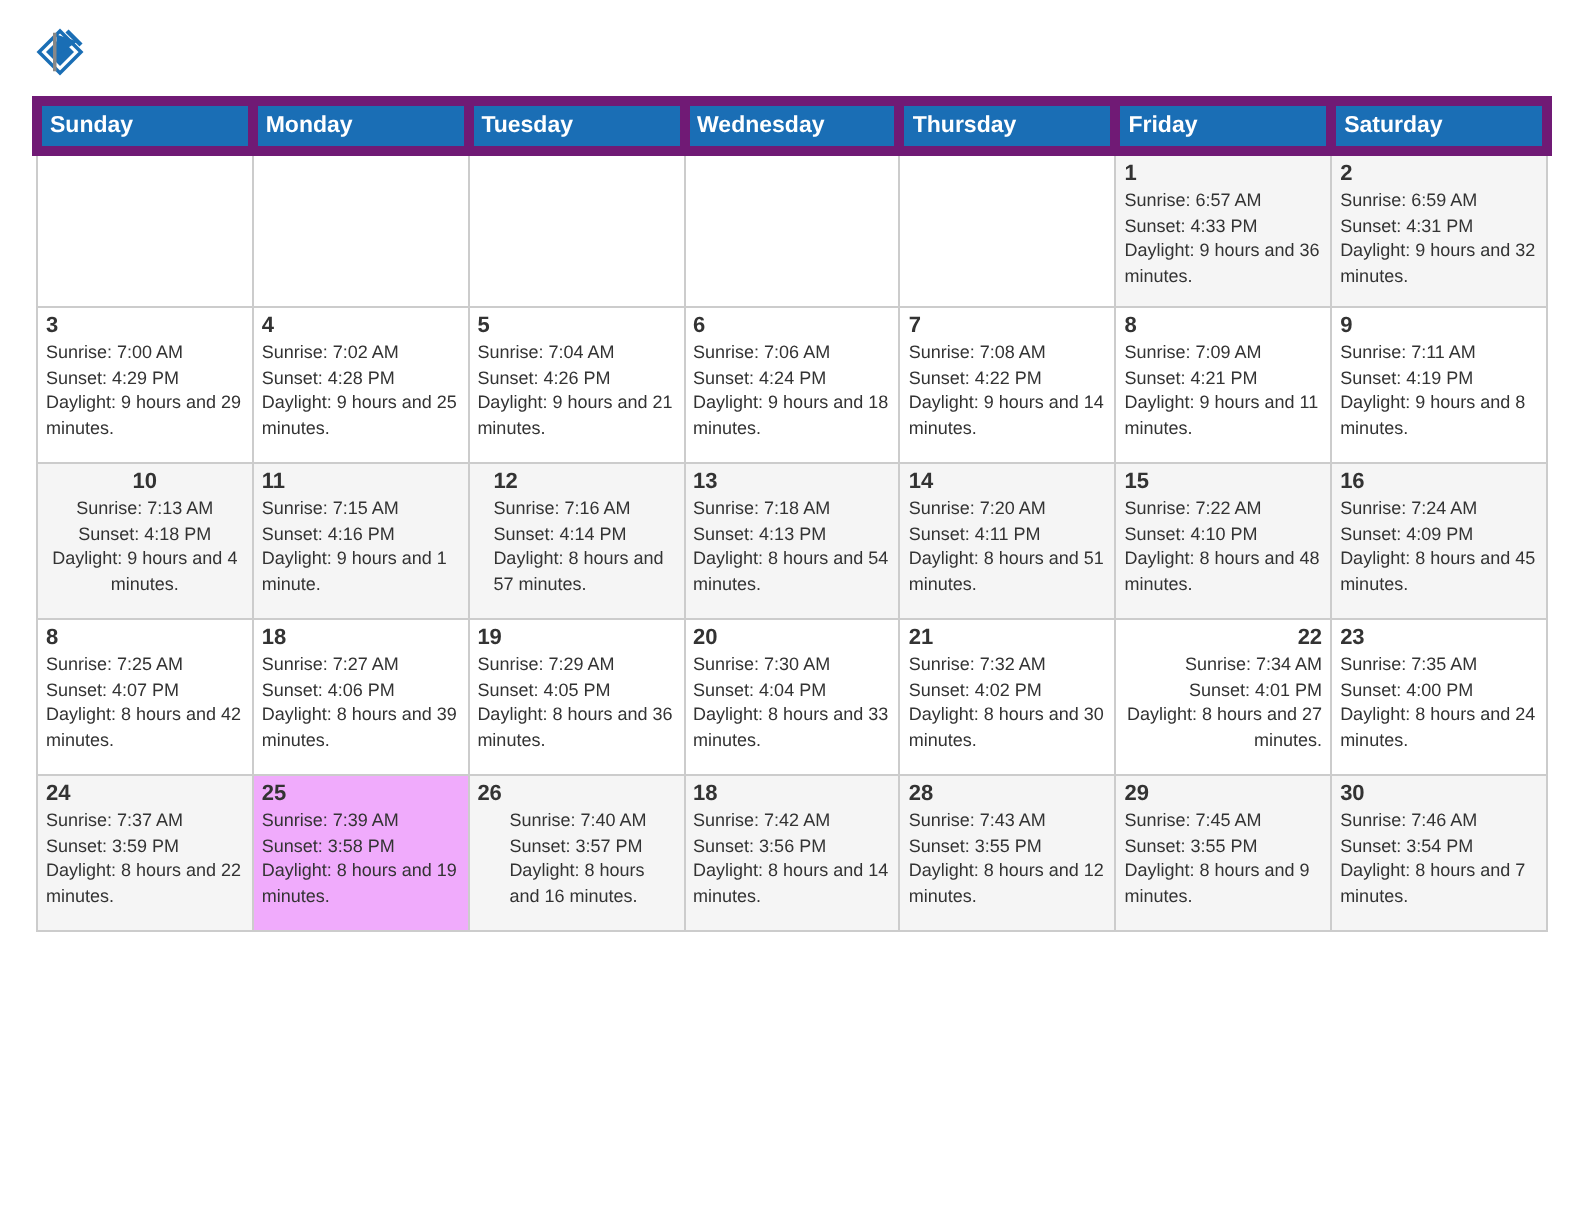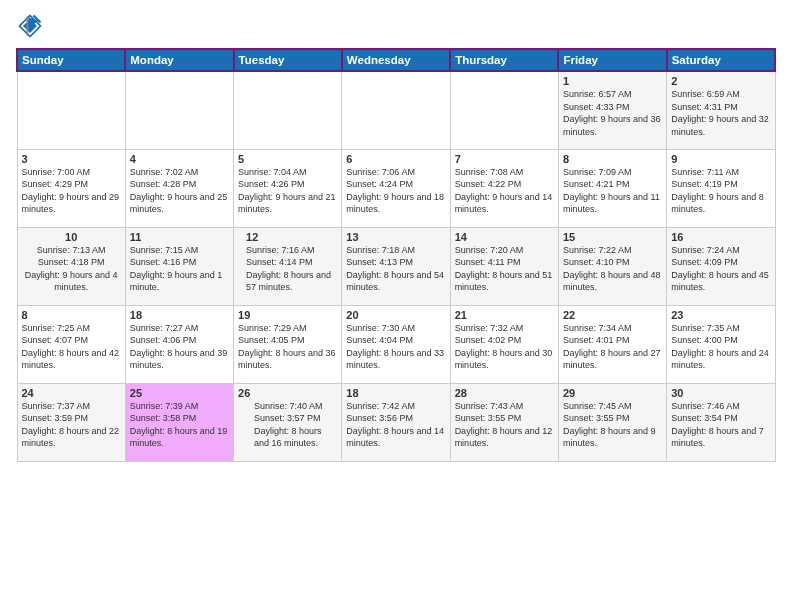--- a/index.html
+++ b/index.html
@@ -48,21 +48,21 @@
       border-collapse: collapse;
       table-layout: fixed;
     }
     .calendar th {
       background: #1a6eb5;
       color: #fff;
       font-size: 11.5px;
       font-weight: bold;
       padding: 4px 4px;
       text-align: left;
-      border: 2px solid #701a75;
+      border: 5px solid #701a75;
     }
     .calendar td {
       vertical-align: top;
       border: 1px solid #ccc;
       padding: 3px 4px;
       font-size: 9.5px;
       color: #333;
       height: 78px;
       background: #fff;
     }
@@ -262,21 +262,21 @@
             <div class="day-info" style="white-space: pre-line;">Sunrise: 7:30 AM
 Sunset: 4:04 PM
 Daylight: 8 hours and 33 minutes.</div>
           </td>
           <td style="background: rgb(255, 255, 255);">
             <span class="day-num">21</span>
             <div class="day-info" style="white-space: pre-line;">Sunrise: 7:32 AM
 Sunset: 4:02 PM
 Daylight: 8 hours and 30 minutes.</div>
           </td>
-          <td style="background: rgb(255, 255, 255);">
+          <td style="background: rgb(255, 255, 255); text-align: right;">
             <span class="day-num">22</span>
             <div class="day-info" style="white-space: pre-line;">Sunrise: 7:34 AM
 Sunset: 4:01 PM
 Daylight: 8 hours and 27 minutes.</div>
           </td>
           <td style="background: rgb(255, 255, 255);">
             <span class="day-num">23</span>
             <div class="day-info" style="white-space: pre-line;">Sunrise: 7:35 AM
 Sunset: 4:00 PM
 Daylight: 8 hours and 24 minutes.</div>

